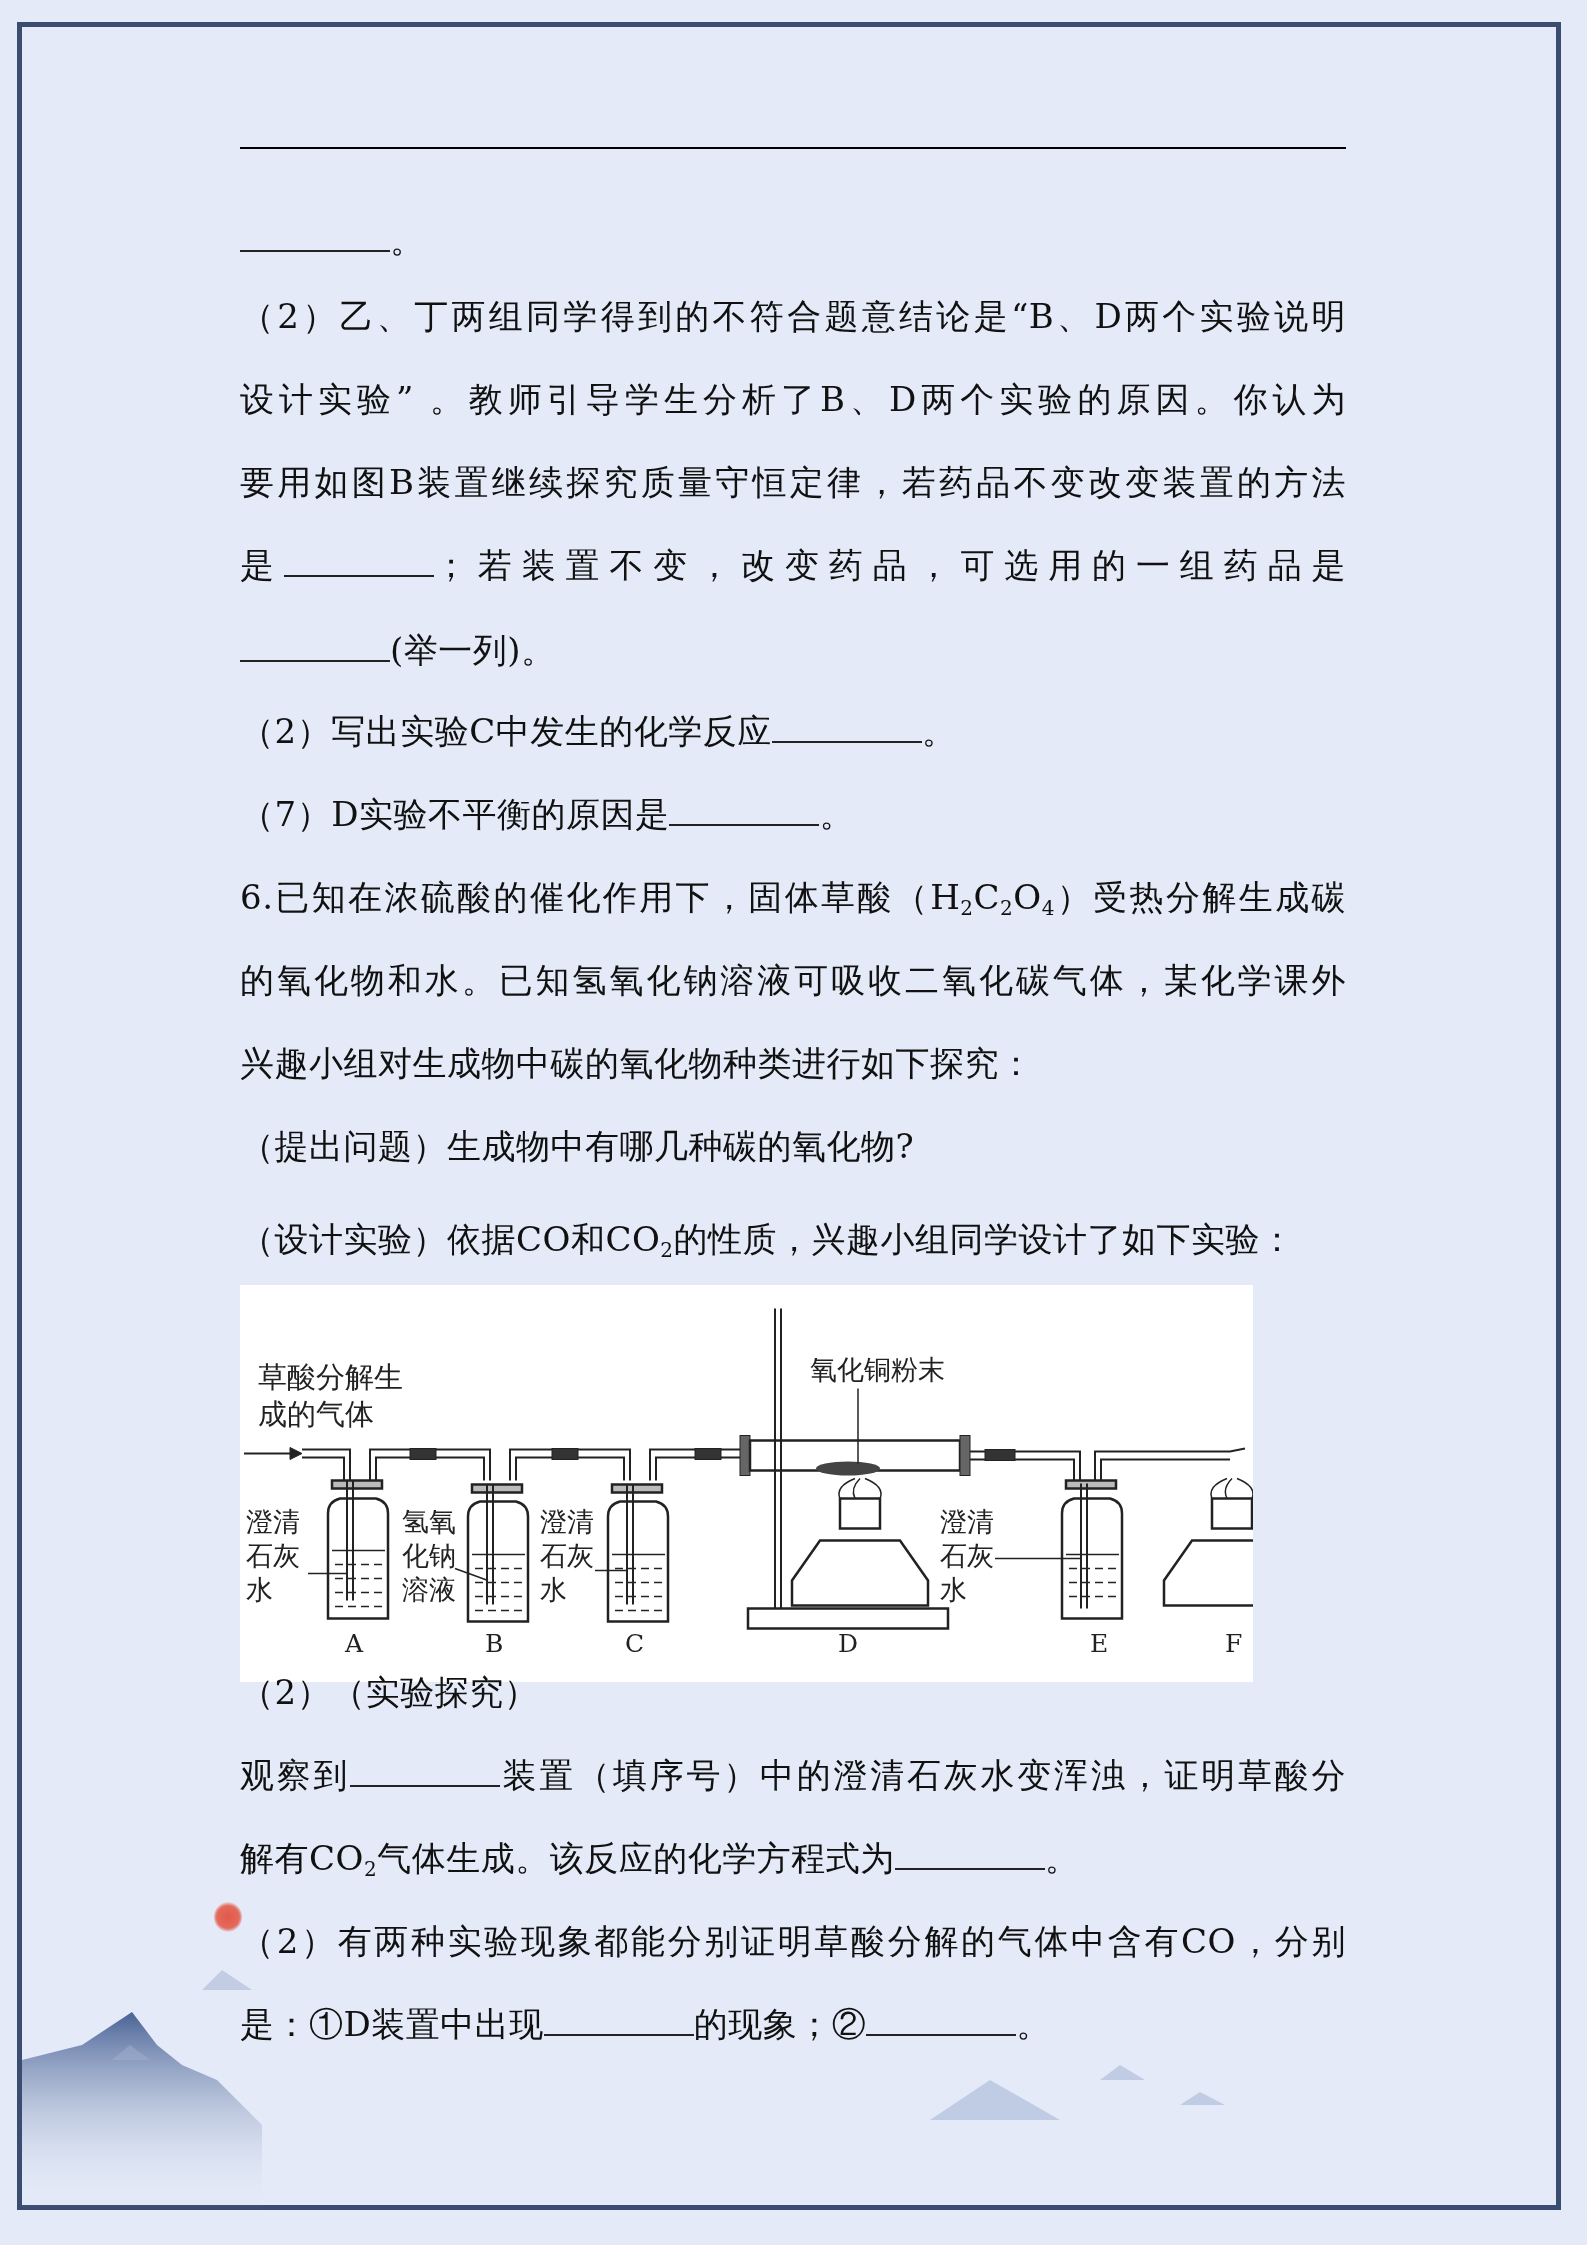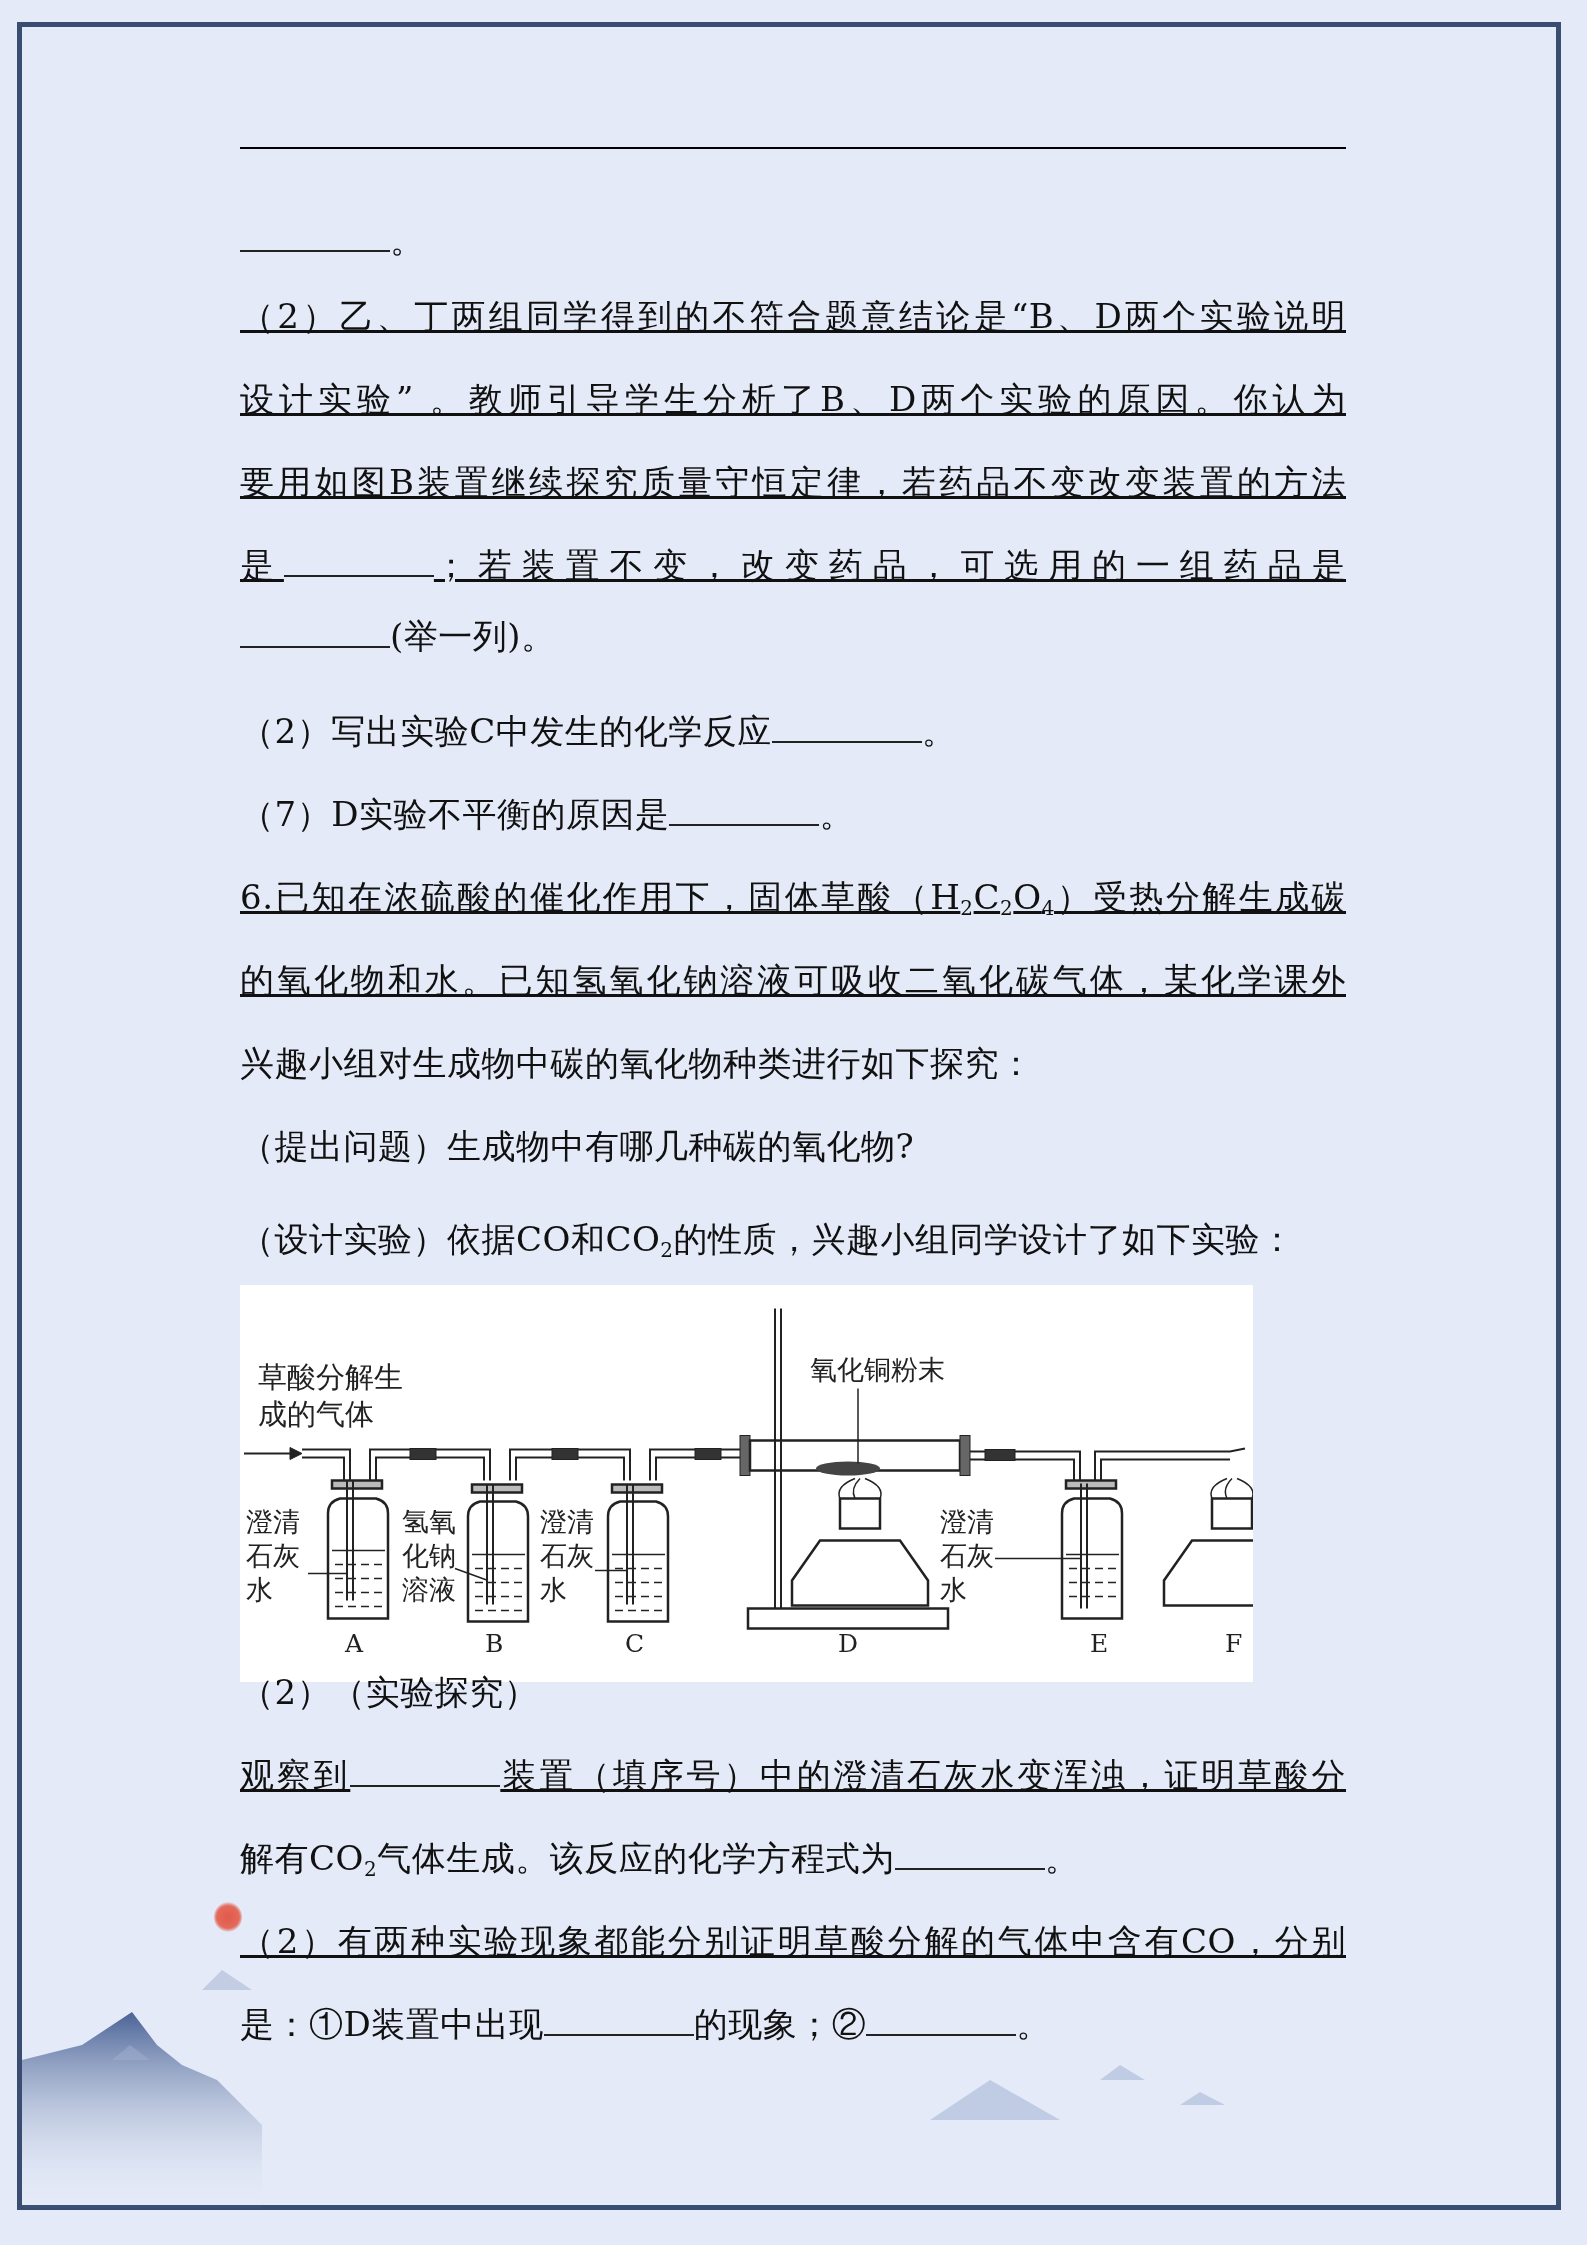--- a/index.html
+++ b/index.html
@@ -3,42 +3,42 @@
 <meta charset="utf-8">
 <style>
   html, body { margin:0; padding:0; }
   body { width:1587px; height:2245px; background:#e4eaf7; position:relative; overflow:hidden;
          font-family:"DejaVu Serif","Liberation Serif",serif; color:#111; }
   .frame { position:absolute; left:17px; top:22px; width:1544px; height:2188px;
            border:5px solid #3a4d70; box-sizing:border-box; }
   .rule { position:absolute; left:240px; top:147px; width:1106px; height:2px; background:#000; }
   .line { position:absolute; left:240px; width:1106px; font-size:34px; line-height:44px;
           white-space:nowrap; letter-spacing:0.5px; }
-  .just { text-align:justify; text-align-last:justify;text-decoration:underline; }
+  .just { text-align:justify; text-align-last:justify; }
   .blank { display:inline-block; width:150px; border-bottom:2px solid #222; height:30px; vertical-align:baseline; }
   sub { font-size:20px; vertical-align:-6px; line-height:0; }
   .diagram { position:absolute; left:240px; top:1285px; width:1013px; height:397px; background:#fff; }
   .diagram svg { width:100%; height:100%; }
   .sun { position:absolute; left:214px; top:1902px; width:28px; height:30px; border-radius:50%;
          background:radial-gradient(circle,#e2594a 0%,#e36a5c 55%,rgba(228,234,247,0) 75%); }
   .mtn { position:absolute; pointer-events:none; }
 </style>
 </head>
 <body>
 
 <div class="frame"></div>
 <div class="rule"></div>
 
 <div class="line" style="top:218px"><span class="blank"></span><span>。</span></div>
 
 <div class="line just" style="top:294px">（2）乙、丁两组同学得到的不符合题意结论是“B、D两个实验说明</div>
 <div class="line just" style="top:377px">设计实验” 。教师引导学生分析了B、D两个实验的原因。你认为</div>
 <div class="line just" style="top:460px">要用如图B装置继续探究质量守恒定律，若药品不变改变装置的方法</div>
 <div class="line just" style="top:543px"><span>是</span><span class="blank"></span><span>；若装置不变，改变药品，可选用的一组药品是</span></div>
-<div class="line" style="top:614px"><span class="blank"></span><span>(举一列)。</span></div>
+<div class="line" style="top:628px"><span class="blank"></span><span>(举一列)。</span></div>
 
 <div class="line" style="top:709px"><span>（2）写出实验C中发生的化学反应</span><span class="blank"></span><span>。</span></div>
 <div class="line" style="top:792px"><span>（7）D实验不平衡的原因是</span><span class="blank"></span><span>。</span></div>
 
 <div class="line just" style="top:875px"><span>6.已知在浓硫酸的催化作用下，固体草酸（H</span><sub>2</sub><span>C</span><sub>2</sub><span>O</span><sub>4</sub><span>）受热分解生成碳</span></div>
 <div class="line just" style="top:958px">的氧化物和水。已知氢氧化钠溶液可吸收二氧化碳气体，某化学课外</div>
 <div class="line" style="top:1041px">兴趣小组对生成物中碳的氧化物种类进行如下探究：</div>
 <div class="line" style="top:1124px">（提出问题）生成物中有哪几种碳的氧化物?</div>
 <div class="line" style="top:1217px"><span>（设计实验）依据CO和CO</span><sub>2</sub><span>的性质，兴趣小组同学设计了如下实验：</span></div>
 

